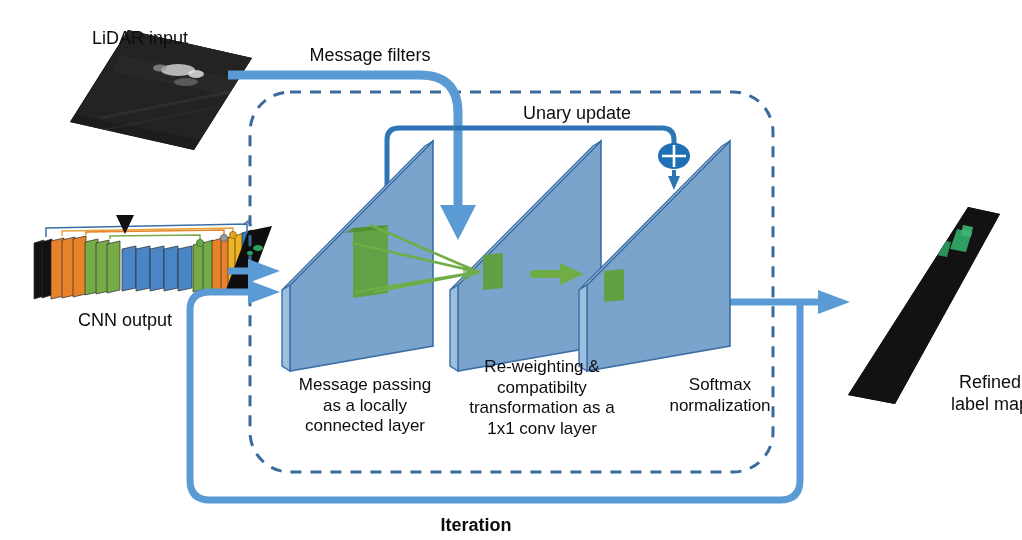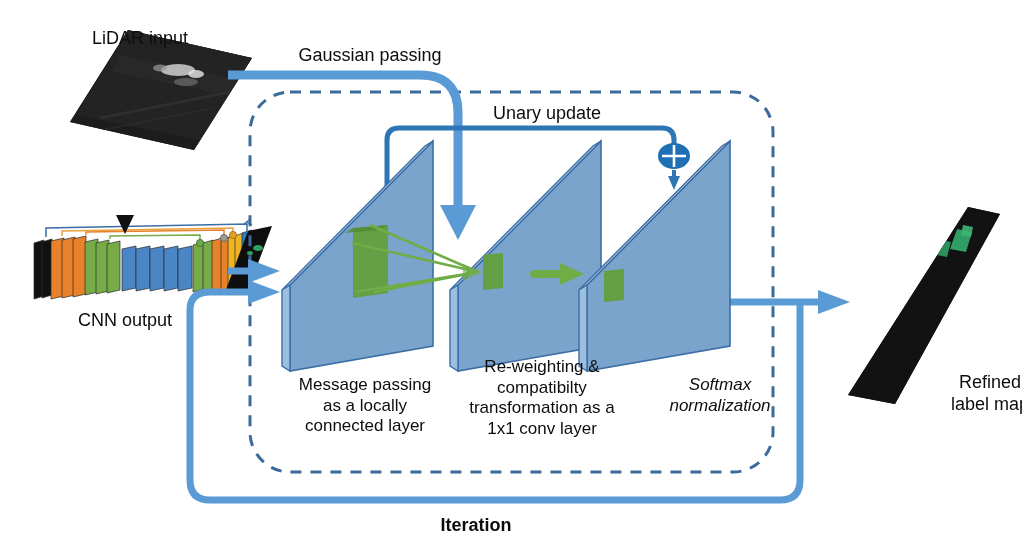--- a/index.html
+++ b/index.html
@@ -171,34 +171,34 @@
         <polygon points="918,253 924,254 922,262 916,261" fill="#2f9e63" opacity="0.6"></polygon>
         <polygon points="963,225 973,227 971,237 961,235" fill="#3fb673" opacity="0.9"></polygon>
       </g>
     </g>
   </svg>
 
   <div class="lbl t18" style="left:60px;top:28px;width:160px;">LiDAR input</div>
 
   <div class="lbl t18" style="left:45px;top:310px;width:160px;">CNN output</div>
 
-  <div class="lbl t18" style="left:280px;top:45px;width:180px;">Gaussian passing</div>
-
-  <div class="lbl t18" style="left:457px;top:103px;width:180px;">Unary update</div>
+  <div class="lbl t18" style="left:280px;top:45px;width:180px;">Message filters</div>
+
+  <div class="lbl t18" style="left:487px;top:103px;width:180px;">Unary update</div>
 
   <div class="lbl t17" style="left:280px;top:375px;width:170px;">Message passing
 as a locally
 connected layer</div>
 
   <div class="lbl t17" style="left:452px;top:357px;width:180px;">Re-weighting &amp;
 compatibilty
 transformation as a
 1x1 conv layer</div>
 
-  <div class="lbl t17" style="left:640px;top:375px;width:160px;font-style:italic;">Softmax
+  <div class="lbl t17" style="left:640px;top:375px;width:160px;">Softmax
 normalization</div>
 
   <div class="lbl t18" style="left:925px;top:372px;width:130px;">Refined
 label map</div>
 
   <div class="lbl t18" style="left:396px;top:515px;width:160px;font-weight:bold;">Iteration</div>
 
 </div>
 
 </body></html>

